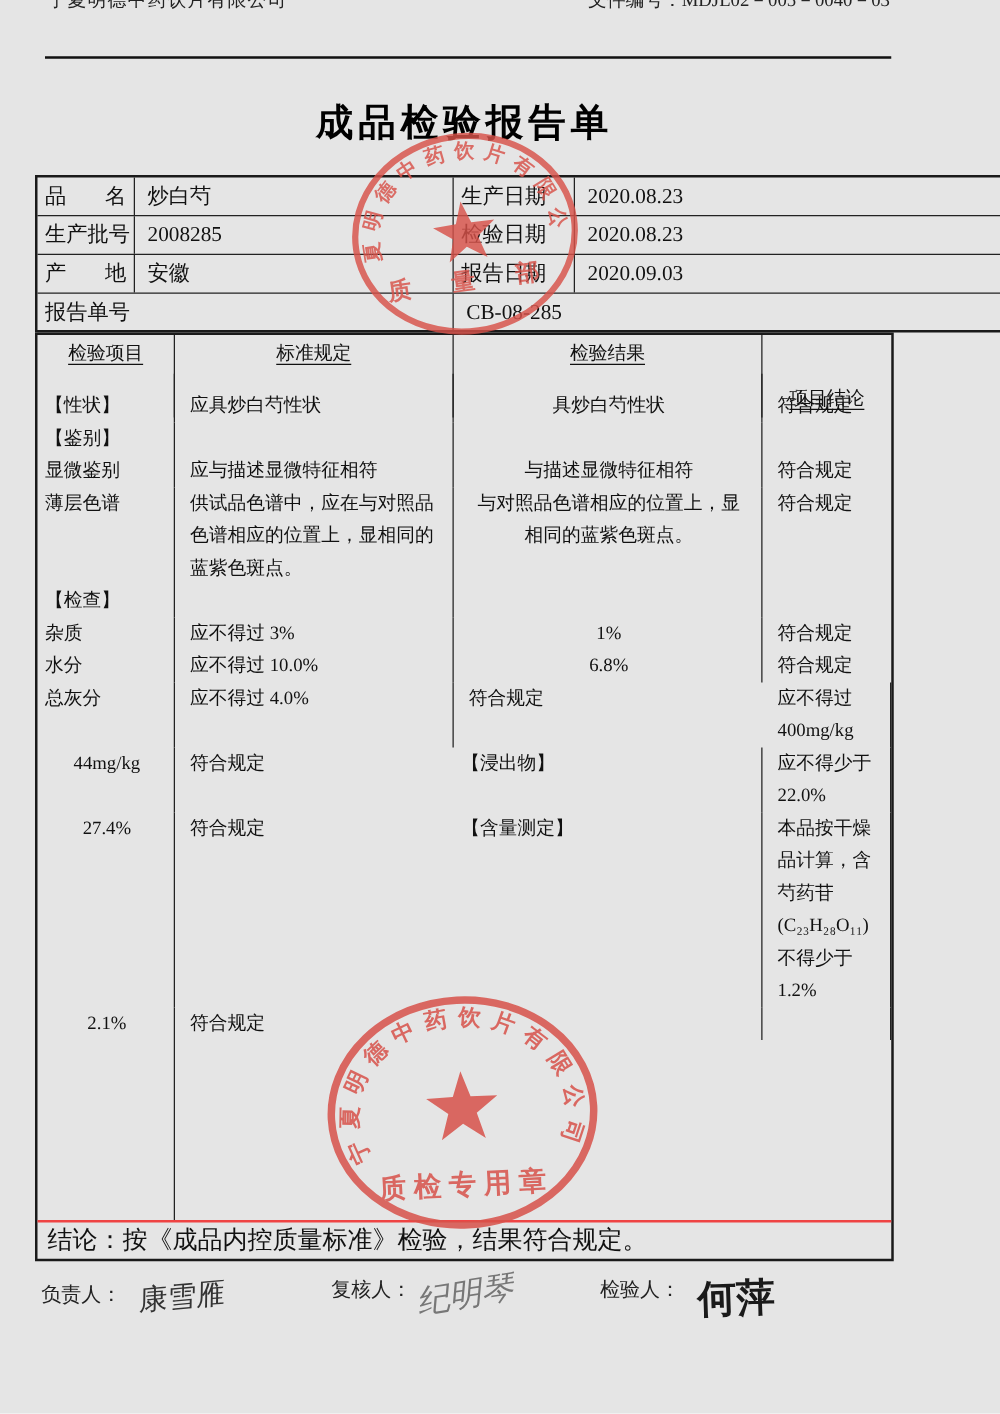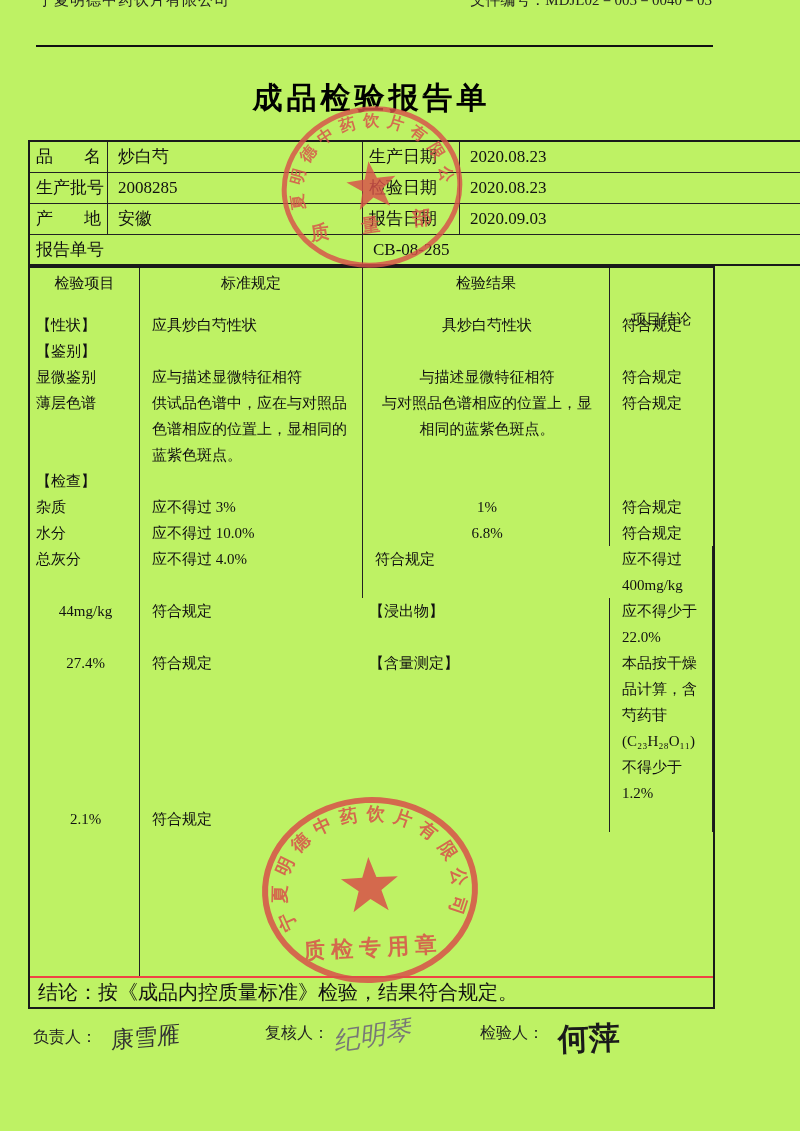--- a/index.html
+++ b/index.html
@@ -1,16 +1,16 @@
 <!DOCTYPE html>
 <html><head>
 <meta charset="utf-8">
 <style>
   html,body{margin:0;padding:0;background:#fff;}
-  .page{position:relative;width:800px;height:1131px;background:#bef264;overflow:hidden;
+  .page{position:relative;width:800px;height:1131px;background:#e5e5e5;overflow:hidden;
         font-family:"Liberation Serif","DejaVu Serif",serif;color:#111;}
   *{box-sizing:border-box;}
 
   
   .doc-header-left{position:absolute;top:-9px;left:38px;font-size:15px;letter-spacing:1px;color:#222;}
   .doc-header-right{position:absolute;top:-9px;right:88px;font-size:15px;color:#222;}
   .header-rule{position:absolute;top:45px;left:36px;width:677px;height:2px;background:#111;}
 
   .title{position:absolute;top:78px;left:28px;width:687px;text-align:center;
          font-size:30px;font-weight:bold;letter-spacing:4px;color:#000;}
@@ -23,21 +23,21 @@
   .ic.end{border-right:none;}
   .jt{text-align:justify;text-align-last:justify;}
   .ic.val{padding-left:10px;}
 
   
   .main-table{position:absolute;top:266px;left:28px;width:687px;height:743px;
               border:2px solid #1a1a1a;display:flex;flex-direction:column;}
   .mt-header{display:grid;grid-template-columns:110px 223px 247px 1fr;height:31px;flex:0 0 auto;}
   .mt-header .hc{font-size:15px;line-height:30px;text-align:center;border-right:1px solid #222;}
   .mt-header .hc:last-child{border-right:none;margin-top:36px;}
-  .mt-header .hc span{text-underline-offset:4px;}
+  .mt-header .hc span{text-decoration:underline;text-underline-offset:4px;}
   .mt-body{flex:1 1 auto;display:grid;grid-template-columns:110px 223px 247px 1fr;
            grid-template-rows:repeat(11,min-content) 1fr;}
   .cell{font-size:15px;line-height:26px;padding:0 8px 0 6px;border-right:1px solid #222;}
   .cell.c2{padding:0 10px 0 12px;}
   .cell.c3{padding:0 10px 0 12px;text-align:center;}
   .cell.c4{border-right:none;padding-left:12px;}
   .cell.pt{padding-top:13px;}
   .conclusion-row{flex:0 0 auto;height:31px;border-top:2px solid #ef4444;
                   font-size:20px;line-height:28px;padding-left:8px;}
 

